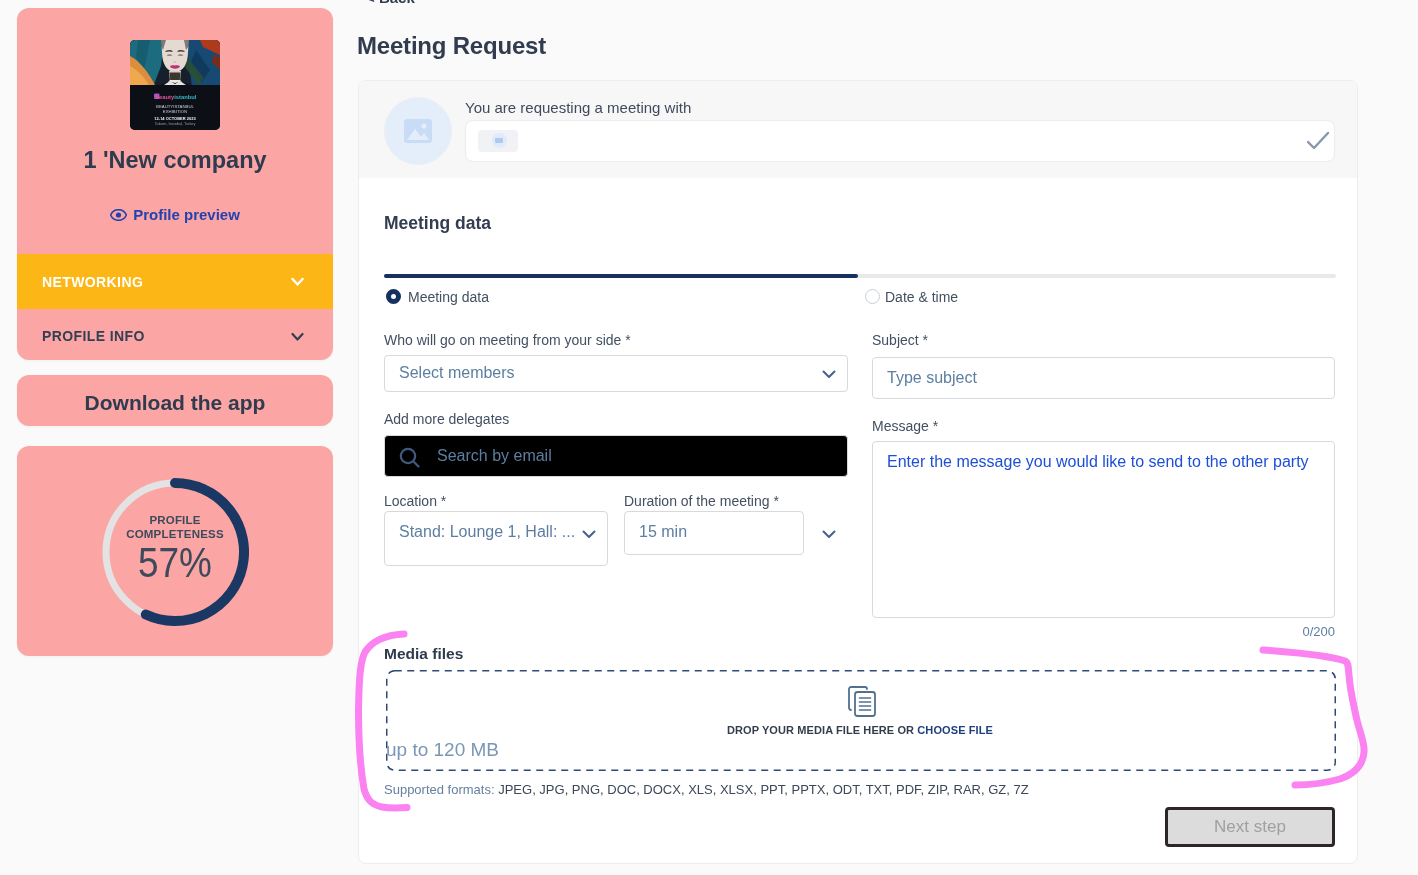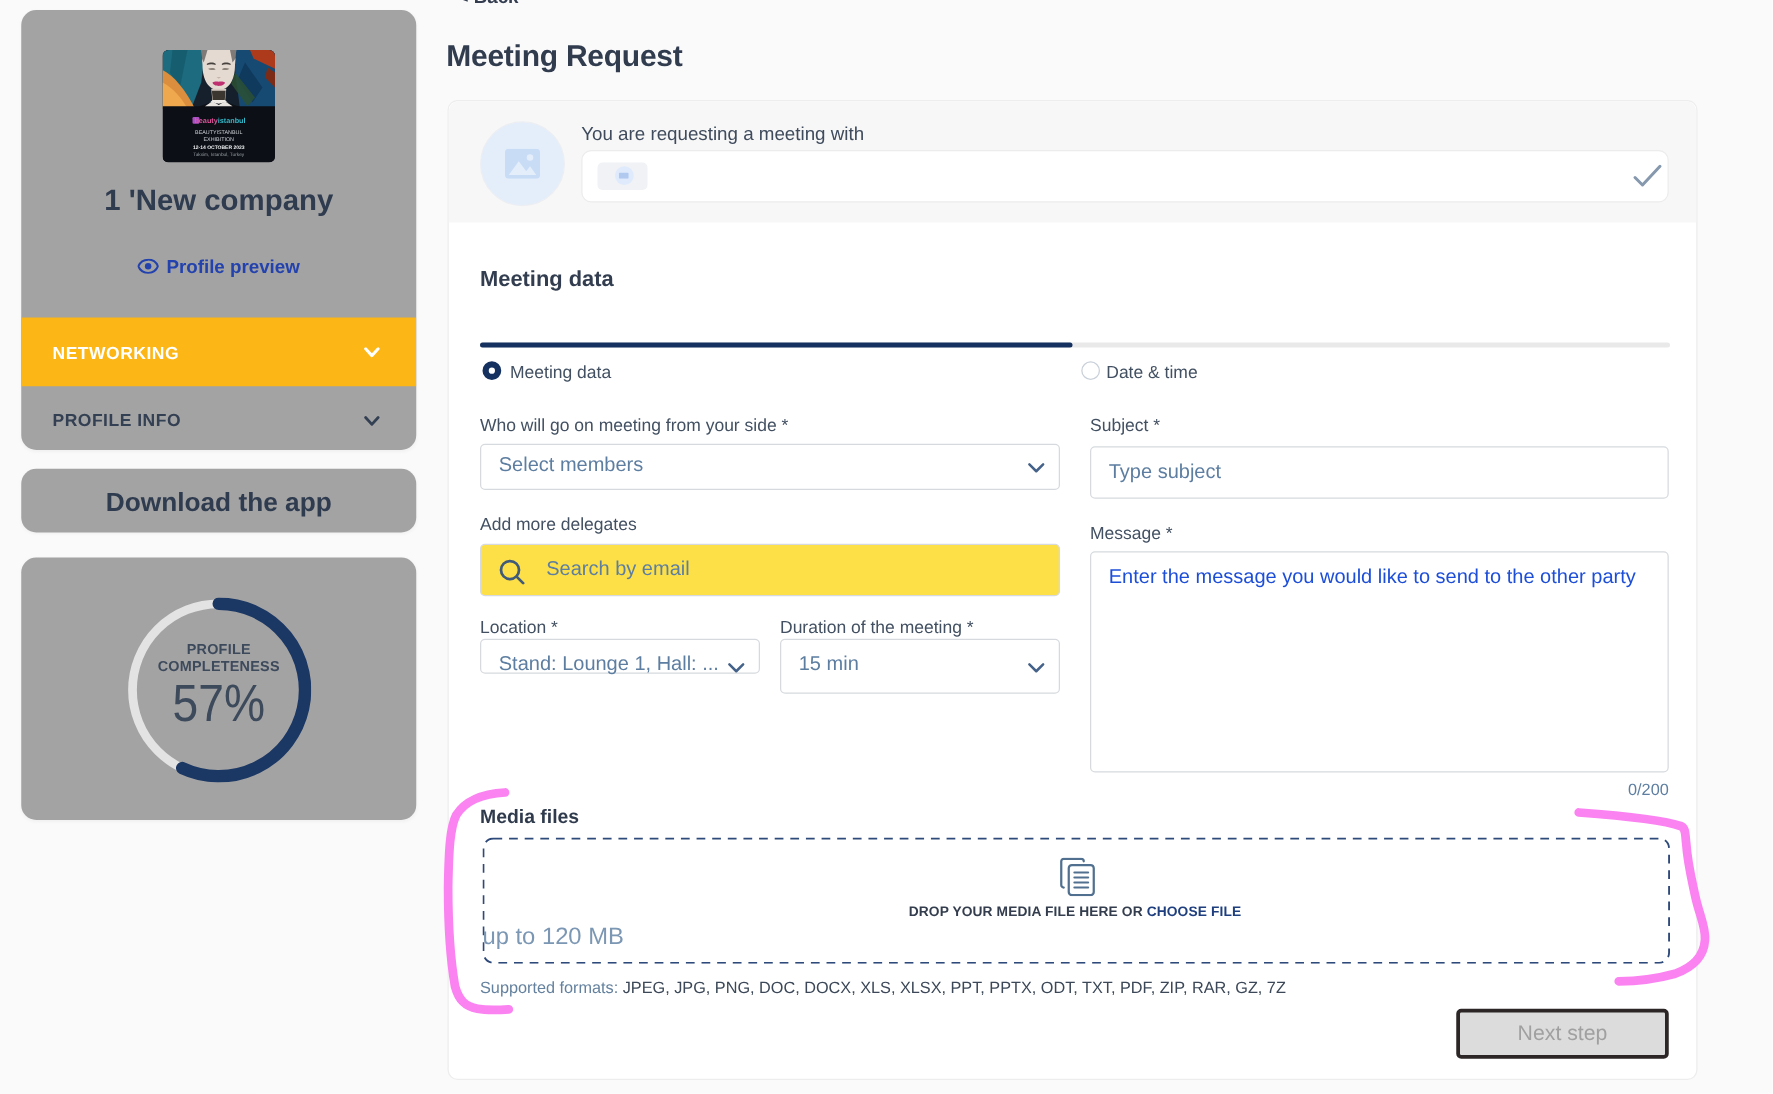--- a/index.html
+++ b/index.html
@@ -1,19 +1,19 @@
 <!DOCTYPE html>
 <html><head>
 <meta charset="utf-8">
 <style>
   * { margin:0; padding:0; box-sizing:border-box; }
   html,body { width:1418px; height:875px; overflow:hidden; }
   body { font-family:"Liberation Sans", sans-serif; background:#fafafa; position:relative; }
   .abs { position:absolute; }
-  .card { background:#a3a3a3; border-radius:12px; box-shadow:0 1px 3px rgba(0,0,0,0.04); }
+  .card { background:#fca5a5; border-radius:12px; box-shadow:0 1px 3px rgba(0,0,0,0.04); }
 </style>
 </head>
 <body>
 <div class="abs" style="left:0;top:0;width:1418px;height:875px;">
 
   <div class="abs card" style="left:17px;top:8px;width:316px;height:352px;overflow:hidden;">
 
     <div class="abs" style="left:113px;top:32px;width:90px;height:90px;border-radius:5px;overflow:hidden;">
       <svg width="90" height="90" viewBox="0 0 90 90">
         <rect width="90" height="90" fill="#0c0f15"></rect>
@@ -121,37 +121,37 @@
 
     <div class="abs" style="left:25px;top:251px;font-size:14px;color:#425062;">Who will go on meeting from your side *</div>
     <div class="abs" style="left:25px;top:274px;width:464px;height:37px;border:1px solid #d6dade;border-radius:4px;background:#fff;">
       <div class="abs" style="left:14px;top:8px;font-size:16px;color:#5d7ea1;">Select members</div>
       <svg class="abs" style="left:437px;top:14px;" width="14" height="9" viewBox="0 0 14 9">
           <path d="M1.5,1.5 L7,7 L12.5,1.5" fill="none" stroke="#44628a" stroke-width="2" stroke-linecap="round" stroke-linejoin="round"></path>
         </svg>
     </div>
 
     <div class="abs" style="left:25px;top:330px;font-size:14px;color:#425062;">Add more delegates</div>
-    <div class="abs" style="left:25px;top:354px;width:464px;height:42px;border:1px solid #d6dade;border-radius:4px;background:#fde047;">
+    <div class="abs" style="left:25px;top:354px;width:464px;height:42px;border:1px solid #d6dade;border-radius:4px;background:#000000;">
       <svg class="abs" style="left:14px;top:11px;" width="22" height="21" viewBox="0 0 22 21">
         <circle cx="9" cy="9" r="7.2" fill="none" stroke="#3f5a7a" stroke-width="2.2"></circle>
         <line x1="14.5" y1="14.5" x2="19.5" y2="19.5" stroke="#3f5a7a" stroke-width="2.2" stroke-linecap="round"></line>
       </svg>
       <div class="abs" style="left:52px;top:11px;font-size:16px;color:#5d7ea1;">Search by email</div>
     </div>
 
     <div class="abs" style="left:25px;top:412px;font-size:14px;color:#425062;">Location *</div>
-    <div class="abs" style="left:25px;top:430px;width:224px;height:28px;border:1px solid #d6dade;border-radius:4px;background:#fff;">
+    <div class="abs" style="left:25px;top:430px;width:224px;height:55px;border:1px solid #d6dade;border-radius:4px;background:#fff;">
       <div class="abs" style="left:14px;top:11px;font-size:16px;color:#5d7ea1;">Stand: Lounge 1, Hall: ...</div>
       <svg class="abs" style="left:197px;top:18px;" width="14" height="9" viewBox="0 0 14 9">
           <path d="M1.5,1.5 L7,7 L12.5,1.5" fill="none" stroke="#44628a" stroke-width="2" stroke-linecap="round" stroke-linejoin="round"></path>
         </svg>
     </div>
     <div class="abs" style="left:265px;top:412px;font-size:14px;color:#425062;">Duration of the meeting *</div>
-    <div class="abs" style="left:265px;top:430px;width:224px;height:44px;border:1px solid #d6dade;border-radius:4px;background:#fff;">
+    <div class="abs" style="left:265px;top:430px;width:180px;height:44px;border:1px solid #d6dade;border-radius:4px;background:#fff;">
       <div class="abs" style="left:14px;top:11px;font-size:16px;color:#5d7ea1;">15 min</div>
       <svg class="abs" style="left:197px;top:18px;" width="14" height="9" viewBox="0 0 14 9">
           <path d="M1.5,1.5 L7,7 L12.5,1.5" fill="none" stroke="#44628a" stroke-width="2" stroke-linecap="round" stroke-linejoin="round"></path>
         </svg>
     </div>
 
     <div class="abs" style="left:513px;top:251px;font-size:14px;color:#425062;">Subject *</div>
     <div class="abs" style="left:513px;top:276px;width:463px;height:42px;border:1px solid #d6dade;border-radius:4px;background:#fff;">
       <div class="abs" style="left:14px;top:11px;font-size:16px;color:#5d7ea1;">Type subject</div>
     </div>

